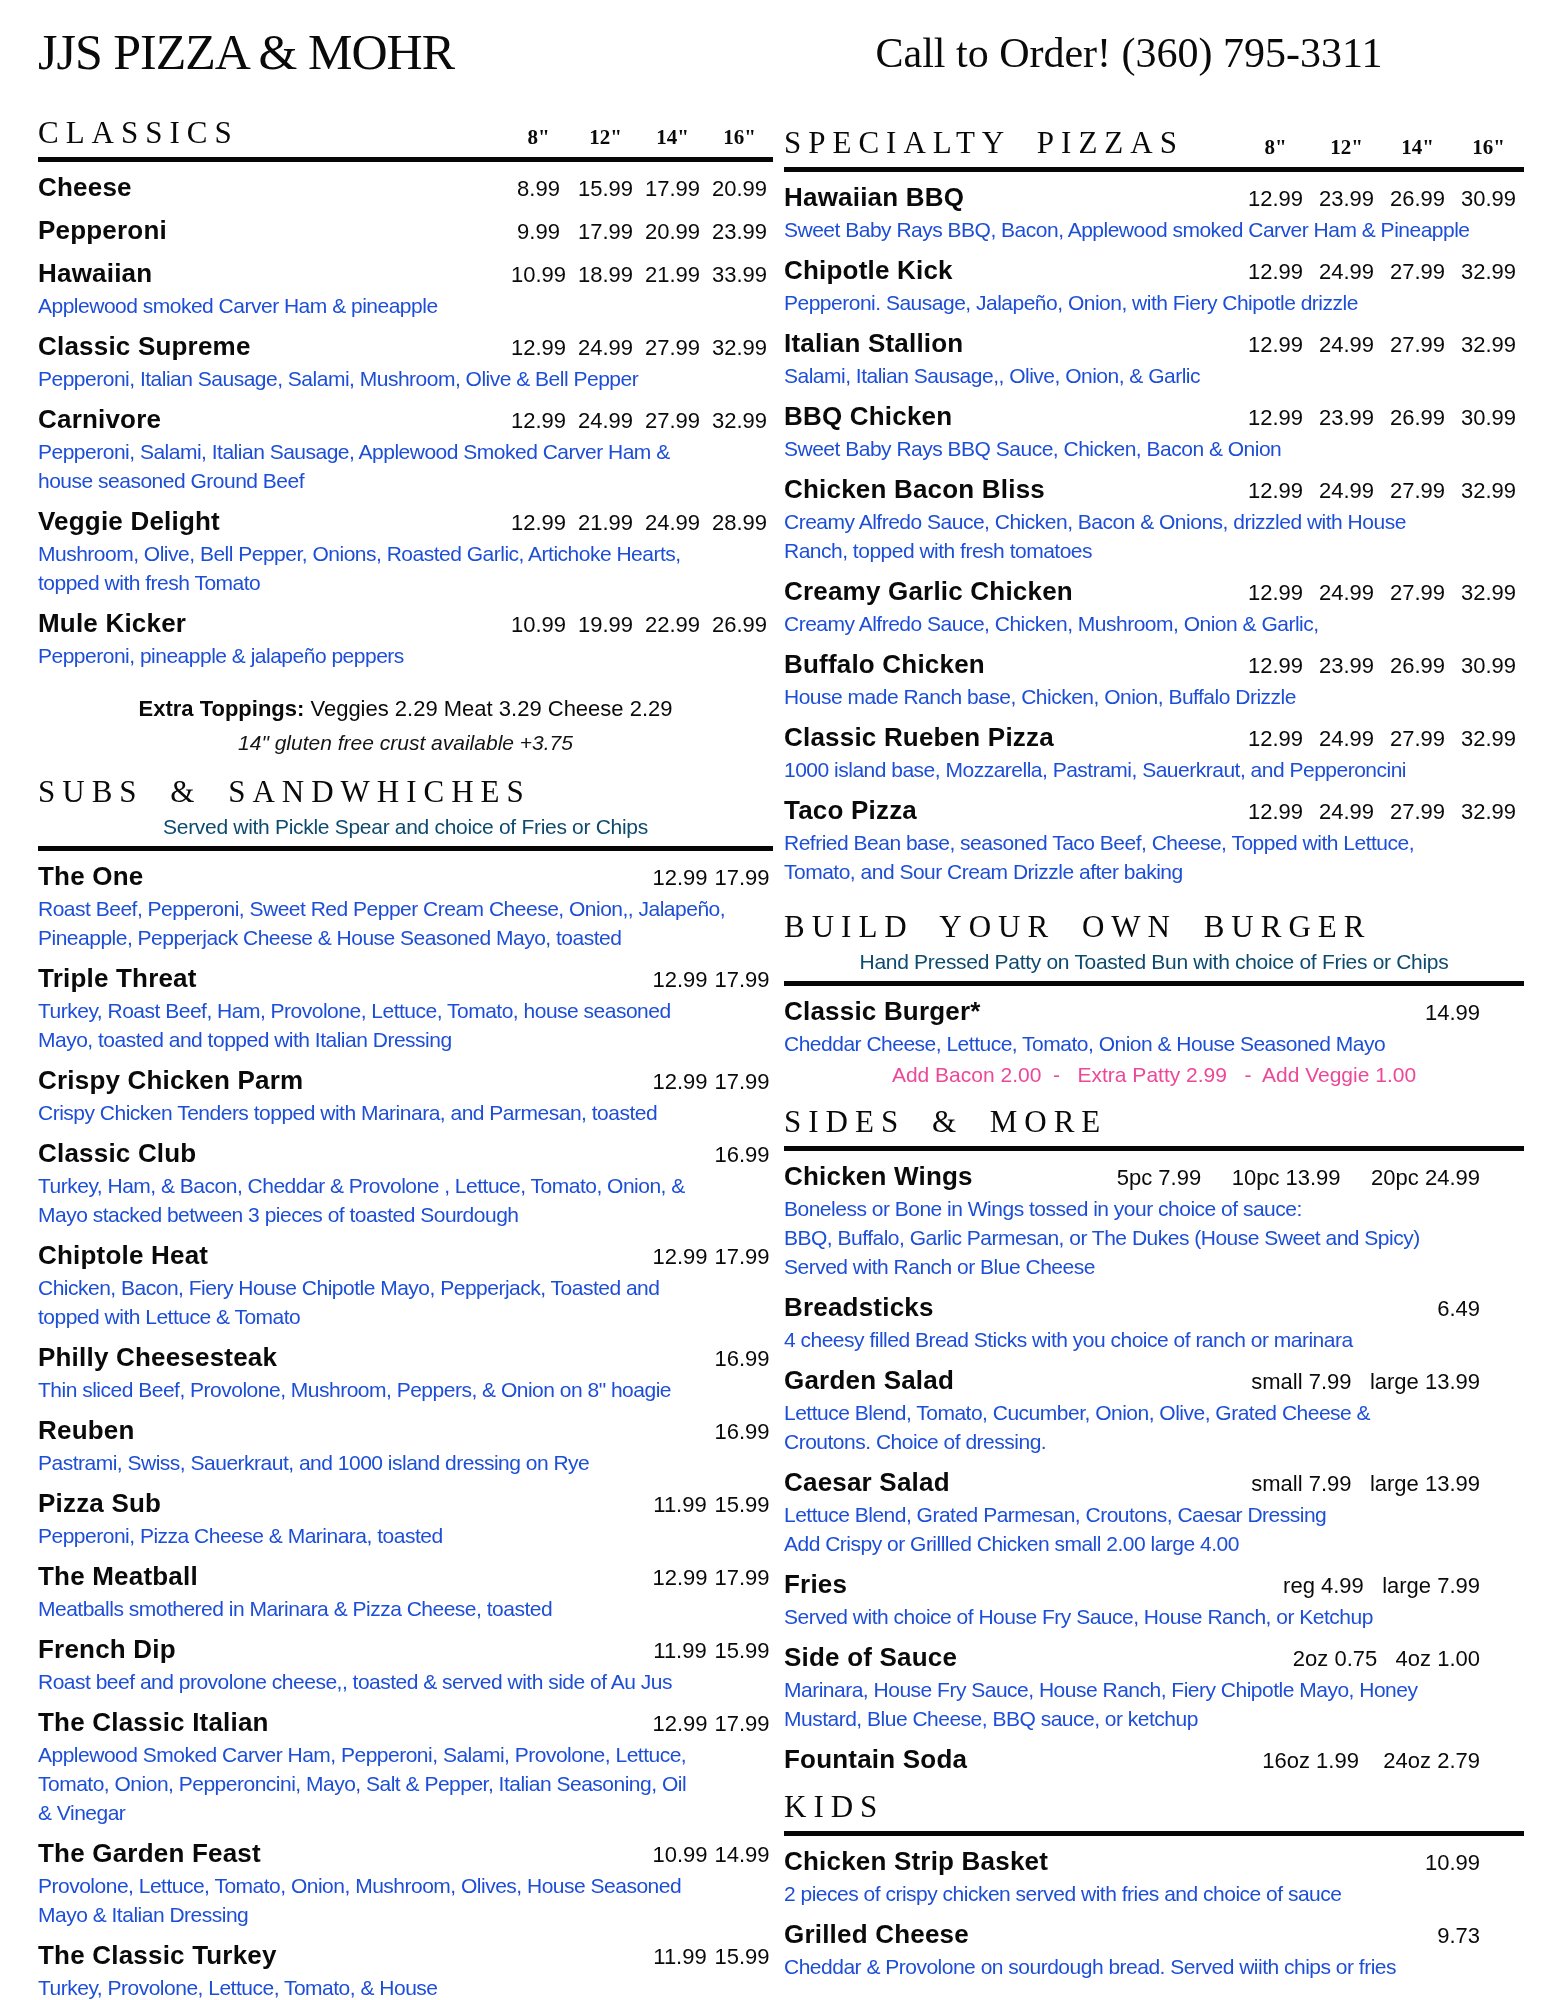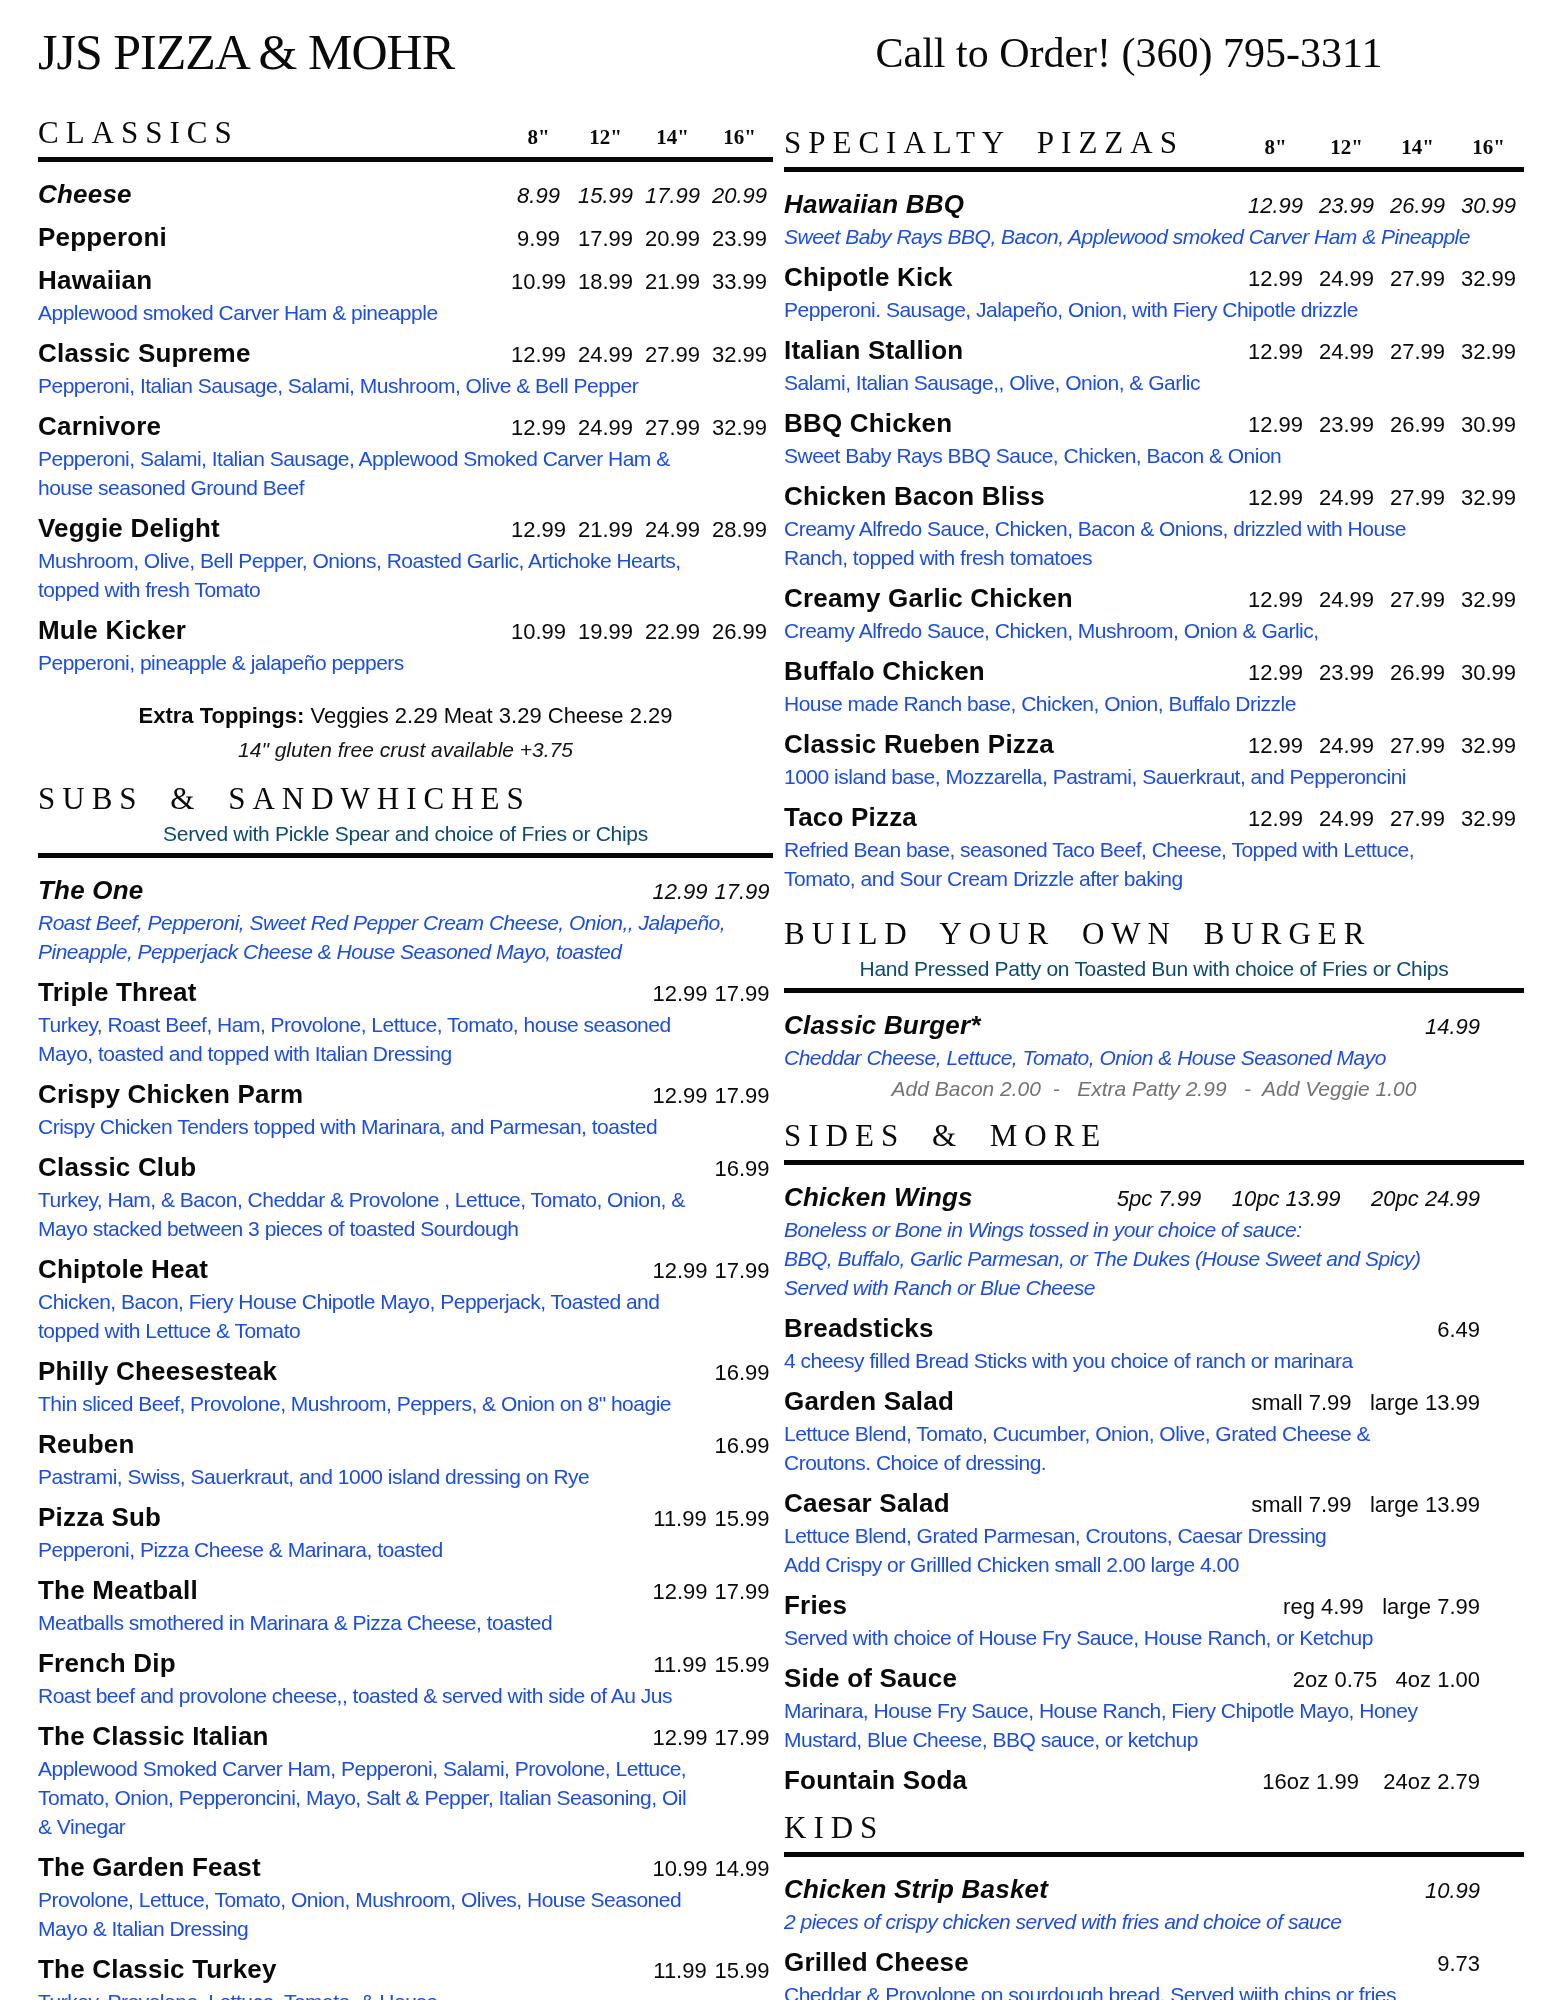--- a/index.html
+++ b/index.html
@@ -39,38 +39,38 @@
   .sizes{display:flex;flex:none;}
   .sizes .cell{
     font-family:"Liberation Serif", serif;font-weight:700;font-size:21px;
     text-align:center;display:inline-block;
   }
   .rule{height:5px;background:#060606;margin-top:7px;}
   .subtitle{font-size:21px;letter-spacing:-0.3px;margin-top:6px;color:#0c4a6e;text-align:center;}
 
   .items{padding-top:6px;}
   .item{margin-top:11px;}
-  .item:first-child{margin-top:11px;font-style:italic;}
+  .item:first-child{margin-top:4px;}
   .row{display:flex;justify-content:space-between;align-items:baseline;}
   .name{
     font-weight:700;font-size:26px;line-height:31px;letter-spacing:0.2px;
     flex:1 1 auto;white-space:nowrap;
   }
   .prices{flex:none;}
   .prices.grid{display:flex;justify-content:flex-end;}
   .prices .cell{display:inline-block;text-align:center;font-size:22px;line-height:31px;}
   .classics .cell{width:67px;}
   .subs .cell{width:62px;}
   .specialty .cell{width:71px;}
   .prices.str{font-size:22px;line-height:31px;padding-right:44px;white-space:pre;}
   .desc{
     font-size:21px;line-height:29px;letter-spacing:-0.5px;color:#1d4ed8;
     white-space:pre-line;margin-top:1px;
   }
-  .addnote{font-size:21px;line-height:29px;margin-top:2px;text-align:center;white-space:pre;color:#737373;}
+  .addnote{font-size:21px;line-height:29px;margin-top:2px;text-align:center;white-space:pre;color:#ec4899;}
 
   .toppings{margin-top:24px;text-align:center;font-size:22px;line-height:30px;}
   .toppings .lbl{font-weight:700;}
   .gluten{font-style:italic;text-align:center;font-size:21px;line-height:29px;margin-top:4px;color:#141414;}
   .hoagie{
     font-style:italic;text-align:center;font-size:21px;line-height:29px;
     margin-top:-29px;padding-left:60px;color:#141414;
   }
 </style>
 </head>

